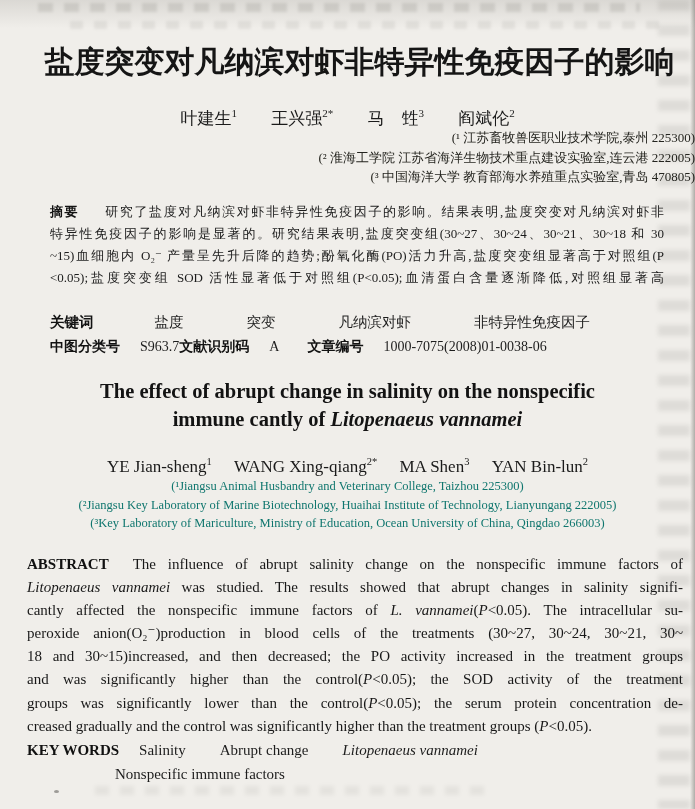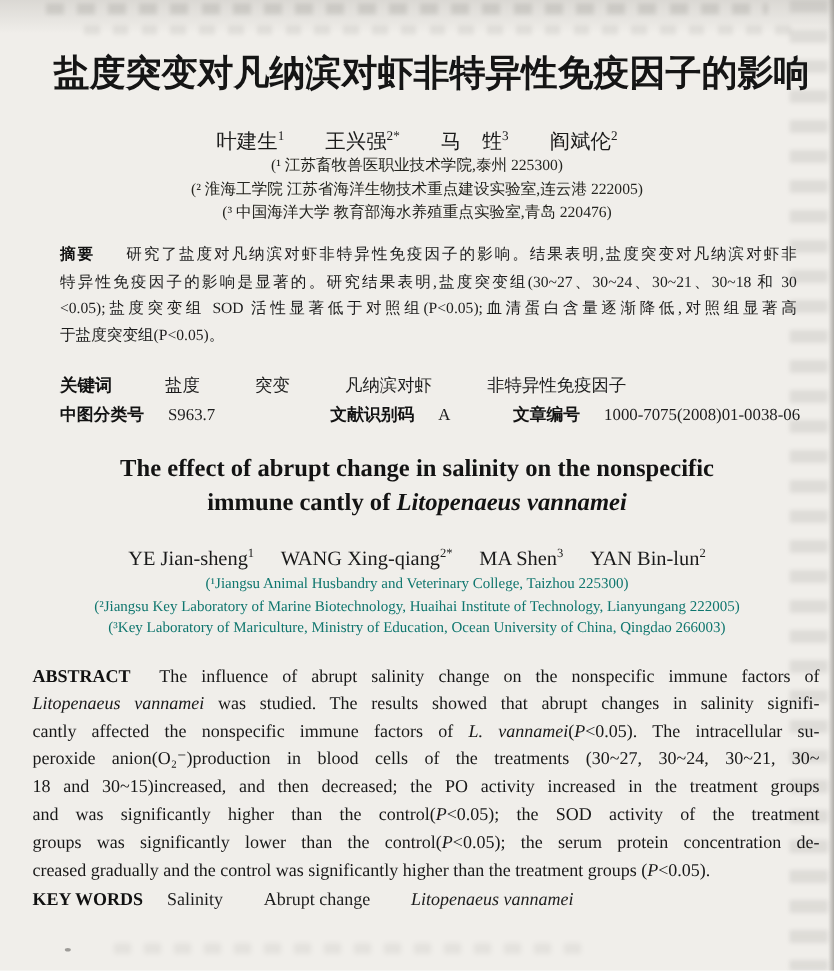--- a/index.html
+++ b/index.html
@@ -33,35 +33,35 @@
   .title-cn{
     position:absolute;top:44px;left:0;width:100%;margin:0;
     text-align:center;transform:translateX(12px);
     font-family:"DejaVu Sans","Liberation Sans",sans-serif;
     font-weight:700;font-size:30px;line-height:36px;color:#151515;letter-spacing:0;
   }
   .authors-cn{position:absolute;top:100px;left:0;width:100%;text-align:center;
     font-size:17px;line-height:26px;color:#1b1b1b;}
   .authors-cn .author{margin:13px 15px;white-space:nowrap;}
   .authors-cn sup{font-size:11px;}
-  .affils-cn{position:absolute;top:128px;left:0;width:100%;text-align:center;
+  .affils-cn{position:absolute;top:128px;left:0;width:100%;text-align:right;
     font-size:13px;line-height:19.5px;color:#24241f;}
   .abs-cn{position:absolute;top:201px;left:50px;width:614px;
     font-size:13px;line-height:22px;color:#1c1c1c;}
   .jline{text-align:justify;text-align-last:justify;}
   .jline.last{text-align-last:left;}
   .cn-label{font-family:"DejaVu Sans","Liberation Sans",sans-serif;font-weight:700;color:#121212;}
   .abs-cn .cn-label{margin-right:26px;}
   .kw-cn{position:absolute;top:312px;left:50px;width:614px;font-size:14.5px;line-height:20px;}
   .kw-cn .cn-label{margin-right:44px;}
-  .kw-cn .kw{margin-right:46px;}
+  .kw-cn .kw{margin-right:46px;margin-left:17px;}
   .meta-cn{position:absolute;top:336px;left:50px;width:640px;font-size:14px;line-height:20px;white-space:nowrap;}
   .meta-cn .val{margin-left:20px;}
-  .meta-cn .gap-a{margin-left:96px;}
-  .meta-cn .gap-b{margin-left:52px;}
+  .meta-cn .gap-a{}
+  .meta-cn .gap-b{margin-left:28px;}
   
   .title-en{position:absolute;top:377px;left:0;width:100%;text-align:center;
     font-weight:700;font-size:20.5px;line-height:28px;color:#131313;}
   .authors-en{position:absolute;top:449px;left:0;width:100%;text-align:center;
     font-size:17px;line-height:25px;color:#1a1a1a;}
   .authors-en .author{margin:0 9px;white-space:nowrap;}
   .authors-en sup{font-size:10.5px;}
   .affils-en{position:absolute;top:477px;left:0;width:100%;text-align:center;
     font-size:12.5px;line-height:18.5px;color:#0f766e;}
   .abs-en{position:absolute;top:553px;left:27px;width:656px;
@@ -91,28 +91,28 @@
   <div class="authors-cn">
     <span class="author"><span>叶建生</span><sup>1</sup></span>
     <span class="author"><span>王兴强</span><sup>2*</sup></span>
     <span class="author"><span>马　甡</span><sup>3</sup></span>
     <span class="author"><span>阎斌伦</span><sup>2</sup></span>
   </div>
 
   <div class="affils-cn">
     <div>(¹ 江苏畜牧兽医职业技术学院,泰州 225300)</div>
     <div>(² 淮海工学院 江苏省海洋生物技术重点建设实验室,连云港 222005)</div>
-    <div>(³ 中国海洋大学 教育部海水养殖重点实验室,青岛 220476)</div>
+    <div>(³ 中国海洋大学 教育部海水养殖重点实验室,青岛 470805)</div>
   </div>
 
   <div class="abs-cn">
     <div class="jline"><span class="cn-label">摘要</span><span>研究了盐度对凡纳滨对虾非特异性免疫因子的影响。结果表明,盐度突变对凡纳滨对虾非</span></div>
     <div class="jline">特异性免疫因子的影响是显著的。研究结果表明,盐度突变组(30~27、30~24、30~21、30~18 和 30</div>
+    <div class="jline">~15)血细胞内 O₂⁻ 产量呈先升后降的趋势;酚氧化酶(PO)活力升高,盐度突变组显著高于对照组(P</div>
     <div class="jline">&lt;0.05);盐度突变组 SOD 活性显著低于对照组(P&lt;0.05);血清蛋白含量逐渐降低,对照组显著高</div>
-    <div class="jline last">于盐度突变组(P&lt;0.05)。</div>
   </div>
 
   <div class="kw-cn">
     <span class="cn-label">关键词</span><span class="kw">盐度</span><span class="kw">突变</span><span class="kw">凡纳滨对虾</span><span class="kw">非特异性免疫因子</span>
   </div>
 
   <div class="meta-cn">
     <span class="cn-label">中图分类号</span><span class="val">S963.7</span><span class="cn-label gap-a">文献识别码</span><span class="val">A</span><span class="cn-label gap-b">文章编号</span><span class="val">1000-7075(2008)01-0038-06</span>
   </div>
 
@@ -142,15 +142,16 @@
     <div class="jline"><span>18 and 30~15)increased, and then decreased; the PO activity increased in the treatment groups</span></div>
     <div class="jline"><span>and was significantly higher than the control(</span><i>P</i><span>&lt;0.05); the SOD activity of the treatment</span></div>
     <div class="jline"><span>groups was significantly lower than the control(</span><i>P</i><span>&lt;0.05); the serum protein concentration de-</span></div>
     <div class="jline last"><span>creased gradually and the control was significantly higher than the treatment groups (</span><i>P</i><span>&lt;0.05).</span></div>
   </div>
 
   <div class="kw-en">
     <div>
       <span class="abs-label">KEY WORDS</span><span class="kw">Salinity</span><span class="kw">Abrupt change</span><span class="kw it">Litopenaeus vannamei</span>
     </div>
+    <div class="kw-line2">Nonspecific immune factors</div>
   </div>
 
 </div>
 
 </body></html>

